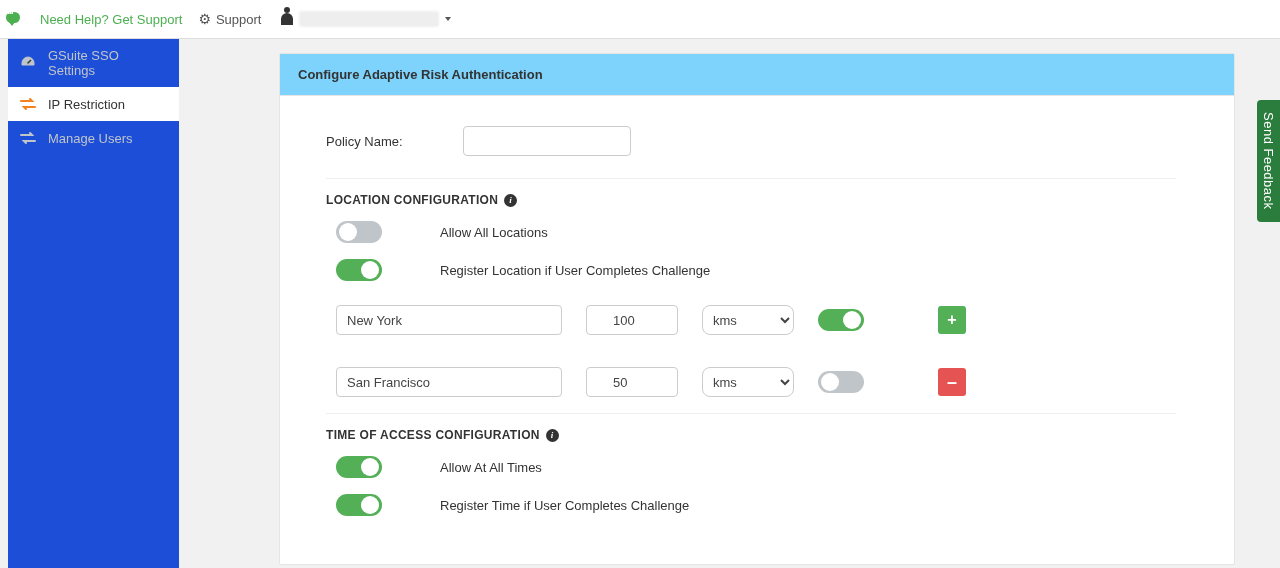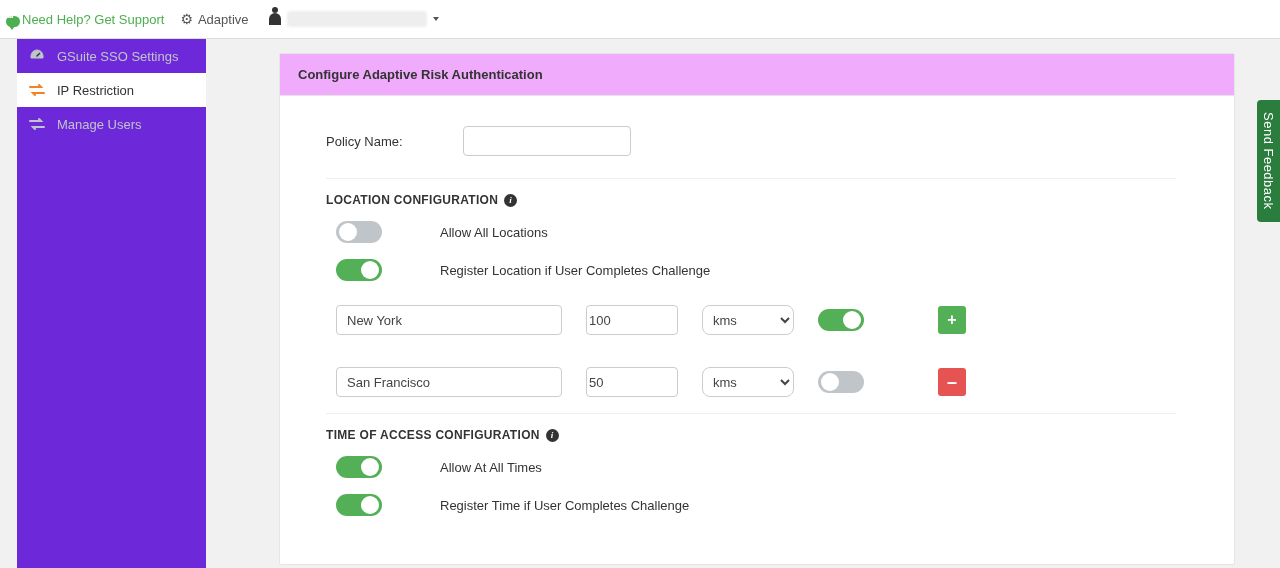--- a/index.html
+++ b/index.html
@@ -4,41 +4,41 @@
 <style>
   * { box-sizing: border-box; margin: 0; padding: 0; }
   body { font-family: -apple-system, BlinkMacSystemFont, "Segoe UI", Arial, sans-serif; font-size: 13px; color: #333; background: #f1f1f1; width: 1280px; height: 568px; overflow: hidden; position: relative; }
   
   
   .topbar { background: #fff; border-bottom: 1px solid #ddd; height: 39px; display: flex; align-items: center; justify-content: space-between; padding: 0 15px 0 6px; }
   .logo { font-size: 24px; font-weight: 400; color: #444; display: flex; align-items: center; gap: 1px; letter-spacing: -0.5px; }
   .logo .orb { display: inline-block; width: 22px; height: 22px; border: 3px solid #f58220; border-radius: 50%; position: relative; margin: 0 1px; }
   .logo .orb::after { content: ""; position: absolute; top: 2px; right: 4px; width: 4px; height: 6px; background: #f58220; border-radius: 2px; }
   .topbar-right { display: flex; align-items: center; gap: 16px; }
-  .support-link { color: #4CAF50; display: flex; align-items: flex-end; gap: 2px; cursor: pointer; }
+  .support-link { color: #4CAF50; display: flex; align-items: flex-start; gap: 20px; cursor: pointer; }
   .settings-link { color: #555; display: flex; align-items: center; gap: 5px; cursor: pointer; }
   .user-icon { width: 12px; height: 12px; background: #333; border-radius: 50% 50% 0 0; position: relative; }
   .user-icon::after { content: ""; position: absolute; top: -6px; left: 3px; width: 6px; height: 6px; background: #333; border-radius: 50%; }
   .user-menu { display: flex; align-items: center; gap: 6px; cursor: pointer; padding: 0 4px; }
   .user-name-blur { width: 140px; height: 16px; background: #eee; border-radius: 3px; filter: blur(1px); }
   .caret-down { width: 0; height: 0; border-left: 3px solid transparent; border-right: 3px solid transparent; border-top: 4px solid #555; }
   
   
-  .sidebar { position: absolute; left: 17px; top: 39px; bottom: 0; width: 189px; background: #6d28d9; color: #c0c5ca; }
+  .sidebar { position: absolute; left: 8px; top: 39px; bottom: 0; width: 171px; background: #1d4ed8; color: #c0c5ca; }
   .sidebar-item { display: flex; align-items: center; gap: 12px; padding: 9px 12px; cursor: pointer; font-size: 13px; }
   .sidebar-item.active { background: #fff; color: #333; align-items: center; }
   .sidebar-item.active .side-icon svg { stroke: #f58220; fill: #f58220; }
   .side-icon { width: 16px; height: 16px; display: flex; align-items: center; justify-content: center; }
   .side-icon svg { stroke: #c0c5ca; fill: #c0c5ca; }
   .sidebar-item:first-child .side-icon svg { stroke: #c0c5ca; fill: #c0c5ca; }
 
   
   .main { position: absolute; left: 189px; top: 39px; right: 0; bottom: 0; overflow-y: auto; padding: 14px 45px 0 90px; }
   .card { background: #fff; border: 1px solid #e5e5e5; border-radius: 2px; }
-  .card-header { background: #f0abfc; border-bottom: 1px solid #e5e5e5; padding: 13px 18px; font-weight: 600; color: #333; font-size: 13px; }
+  .card-header { background: #7dd3fc; border-bottom: 1px solid #e5e5e5; padding: 13px 18px; font-weight: 600; color: #333; font-size: 13px; }
   .card-body { padding: 24px 40px 40px 28px; }
   
   .tabs { display: flex; border-bottom: 1px solid #e5e5e5; margin-bottom: 22px; }
   .tab { padding: 10px 18px; cursor: pointer; color: #337ab7; font-size: 13px; border: 1px solid transparent; position: relative; bottom: -1px; border-radius: 4px 4px 0 0; }
   .tab.active { color: #f58220; border: 1px solid #e5e5e5; border-bottom: 1px solid #fff; background: #fff; }
   
   .form-row { display: flex; align-items: center; gap: 60px; padding: 6px 18px 22px; }
   .form-label { font-size: 13px; color: #333; }
   .text-input { width: 168px; height: 30px; border: 1px solid #ccc; border-radius: 4px; padding: 4px 8px; font-size: 13px; }
   
@@ -51,21 +51,21 @@
   .toggle.off { background: #c0c5c9; }
   .toggle.on { background: #54b056; }
   .toggle::after { content: ""; position: absolute; top: 2px; width: 18px; height: 18px; background: #fff; border-radius: 50%; transition: left 0.2s; }
   .toggle.off::after { left: 3px; }
   .toggle.on::after { left: 25px; }
   .toggle-sm { width: 46px; height: 22px; }
   .toggle-label { font-size: 13px; color: #333; }
   
   .location-row { display: flex; align-items: center; gap: 24px; padding: 16px 28px; }
   .loc-input { width: 226px; height: 30px; border: 1px solid #ccc; border-radius: 4px; padding: 4px 10px; font-size: 13px; color: #444; }
-  .loc-number { width: 92px; height: 30px; border: 1px solid #ccc; border-radius: 4px; padding: 4px 2px; font-size: 13px; color: #444; }
+  .loc-number { width: 92px; height: 30px; border: 1px solid #ccc; border-radius: 4px; padding: 4px 26px; font-size: 13px; color: #444; }
   .loc-select { width: 92px; height: 30px; border: 1px solid #ccc; border-radius: 8px; padding: 4px 6px; font-size: 13px; color: #444; background: #fff; }
   .btn-add { width: 28px; height: 28px; background: #54b056; color: #fff; border: none; border-radius: 3px; font-size: 16px; font-weight: 600; cursor: pointer; margin-left: 50px; }
   .btn-del { width: 28px; height: 28px; background: #e55353; color: #fff; border: none; border-radius: 3px; font-size: 18px; font-weight: 600; cursor: pointer; margin-left: 50px; line-height: 0; }
   
   
   .feedback-tab { position: fixed; right: 0; top: 100px; background: #2a7d3d; color: #fff; writing-mode: vertical-rl; padding: 12px 4px; font-size: 13px; border-radius: 4px 0 0 4px; cursor: pointer; letter-spacing: 0.5px; }
   
   
   .speech-icon { display: inline-block; width: 14px; height: 11px; background: #4CAF50; border-radius: 6px; position: relative; }
   .speech-icon::after { content: ""; position: absolute; bottom: -3px; left: 3px; width: 0; height: 0; border-left: 3px solid transparent; border-right: 3px solid transparent; border-top: 4px solid #4CAF50; }
@@ -78,21 +78,21 @@
 <body>
 
 <div class="topbar">
   <div class="topbar-right">
     <div class="support-link">
       <span class="speech-icon"></span>
       <span>Need Help? Get Support</span>
     </div>
     <div class="settings-link">
       <span class="gear-icon">⚙</span>
-      <span>Adaptive</span>
+      <span>Support</span>
     </div>
     <div class="user-menu">
       <span class="user-icon"></span>
       <span class="user-name-blur"></span>
       <span class="caret-down"></span>
     </div>
   </div>
 </div>
 
 <div class="sidebar">

